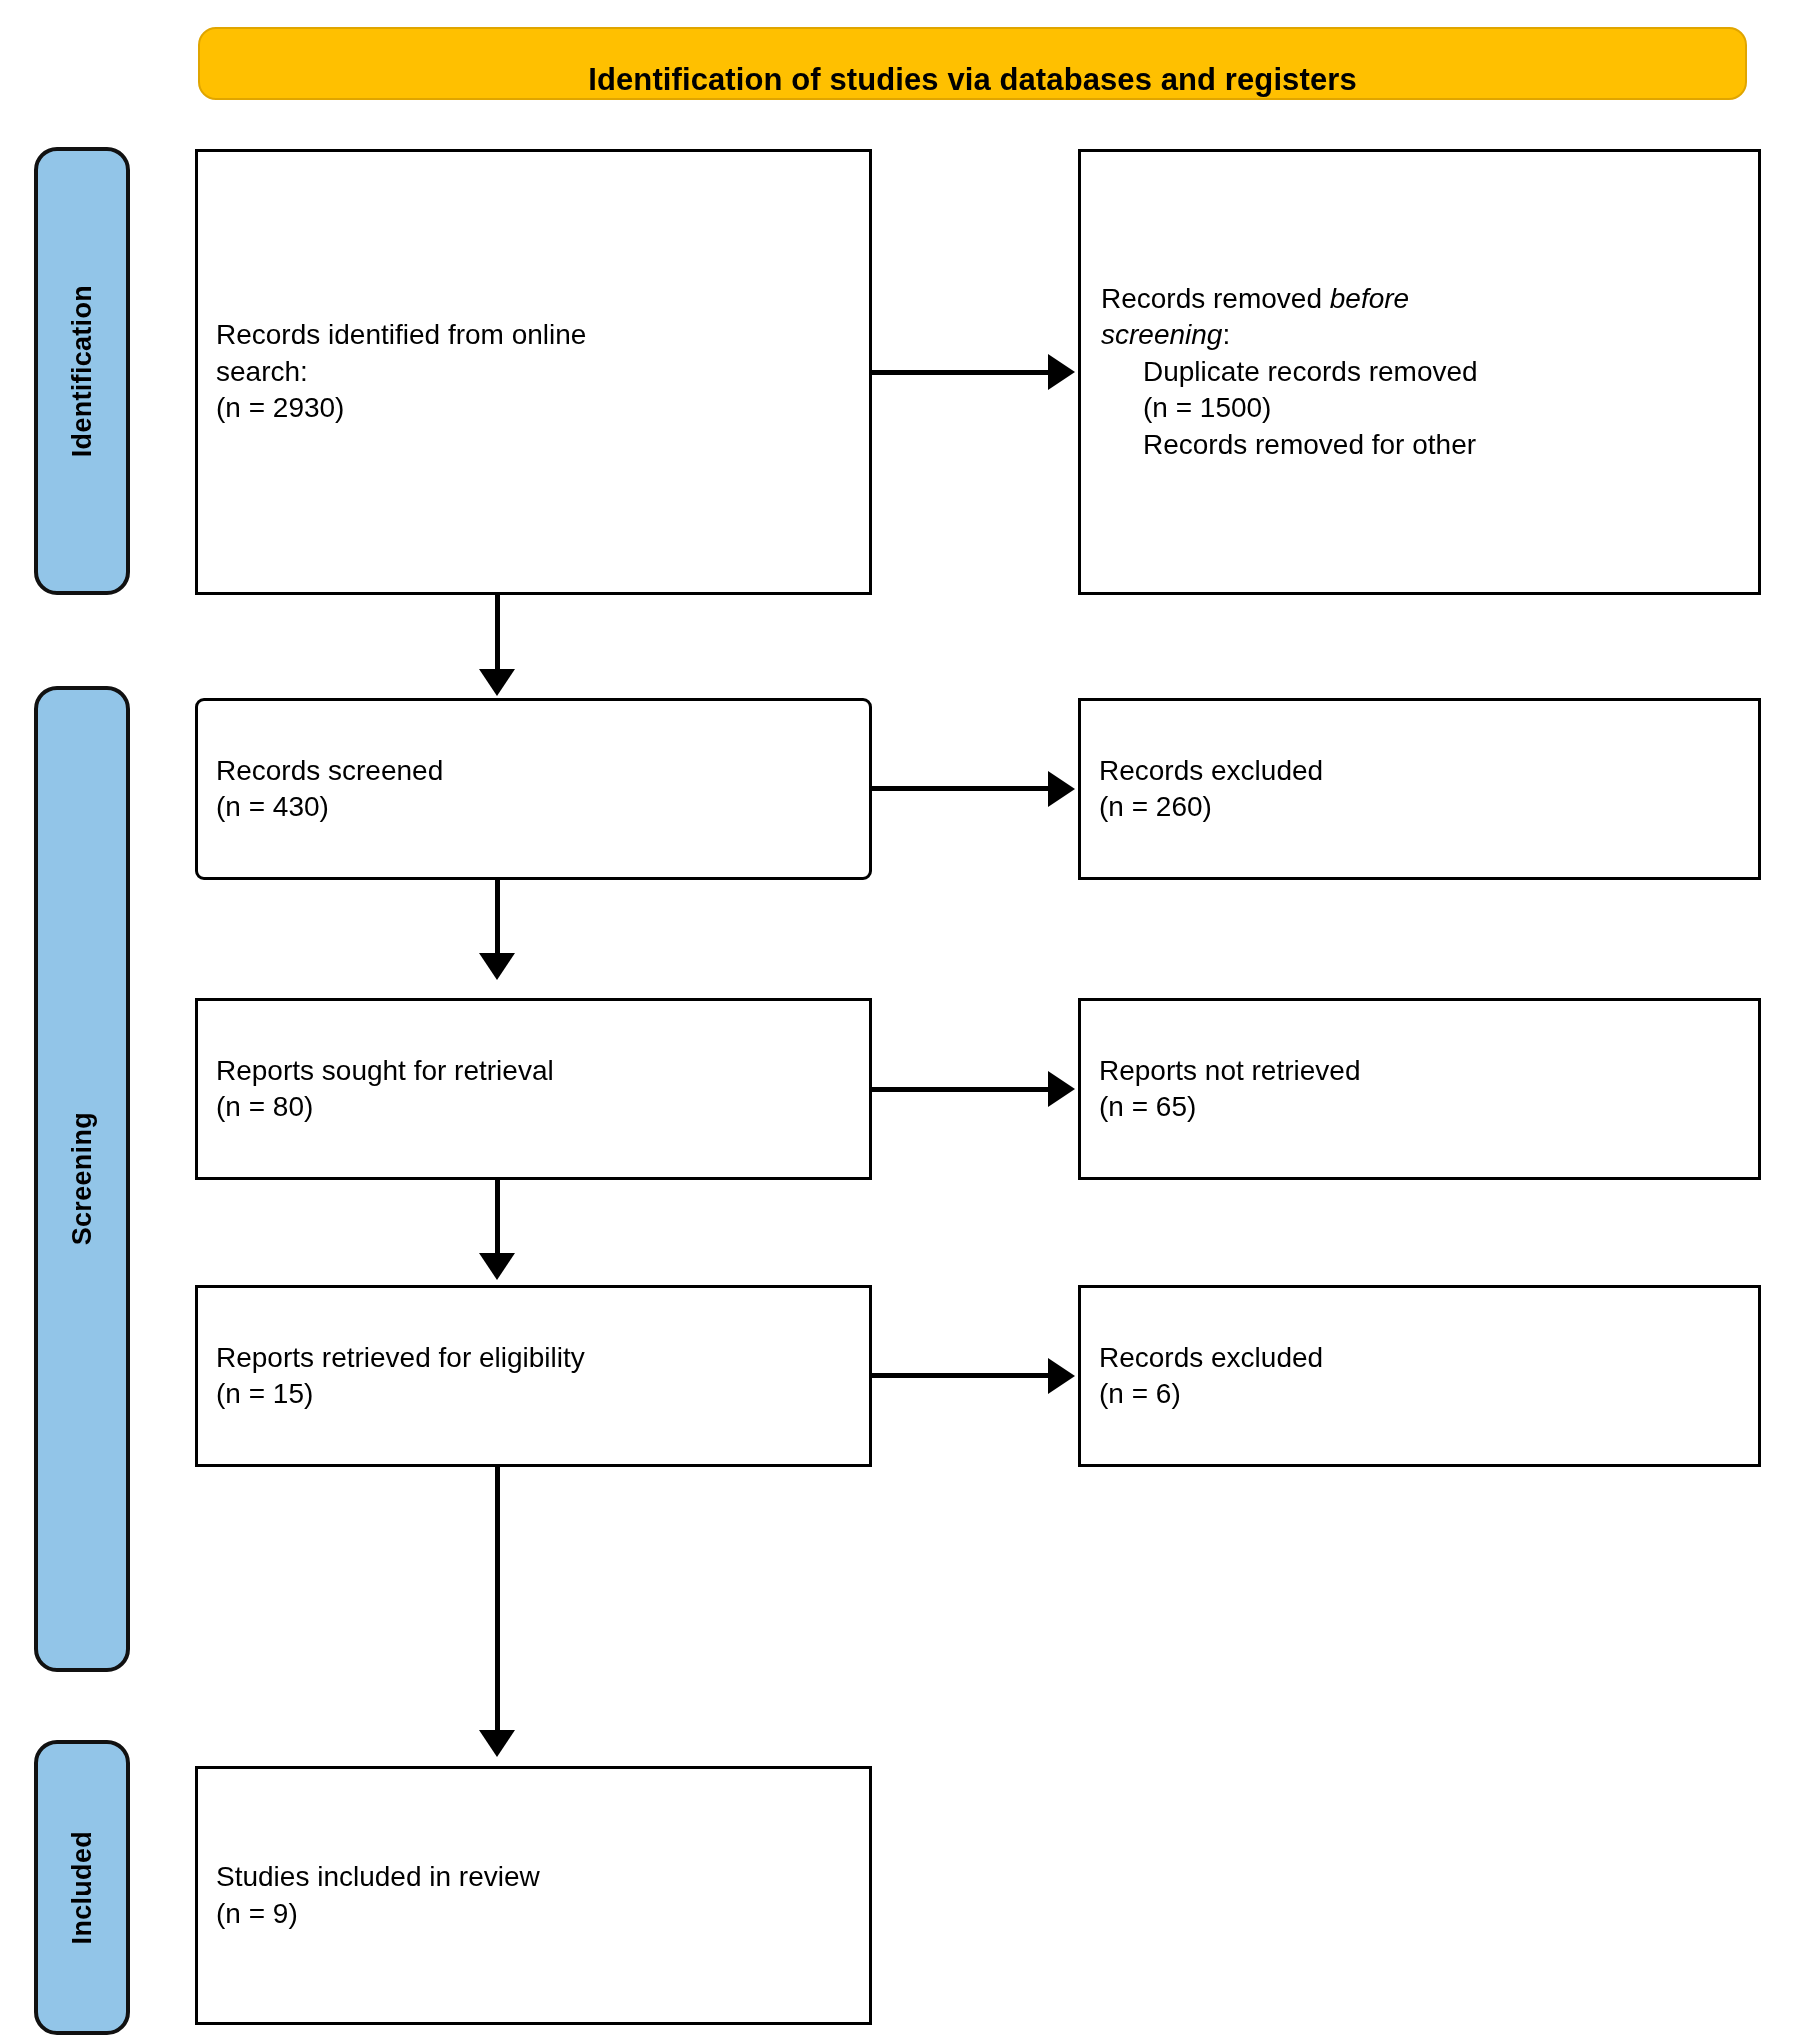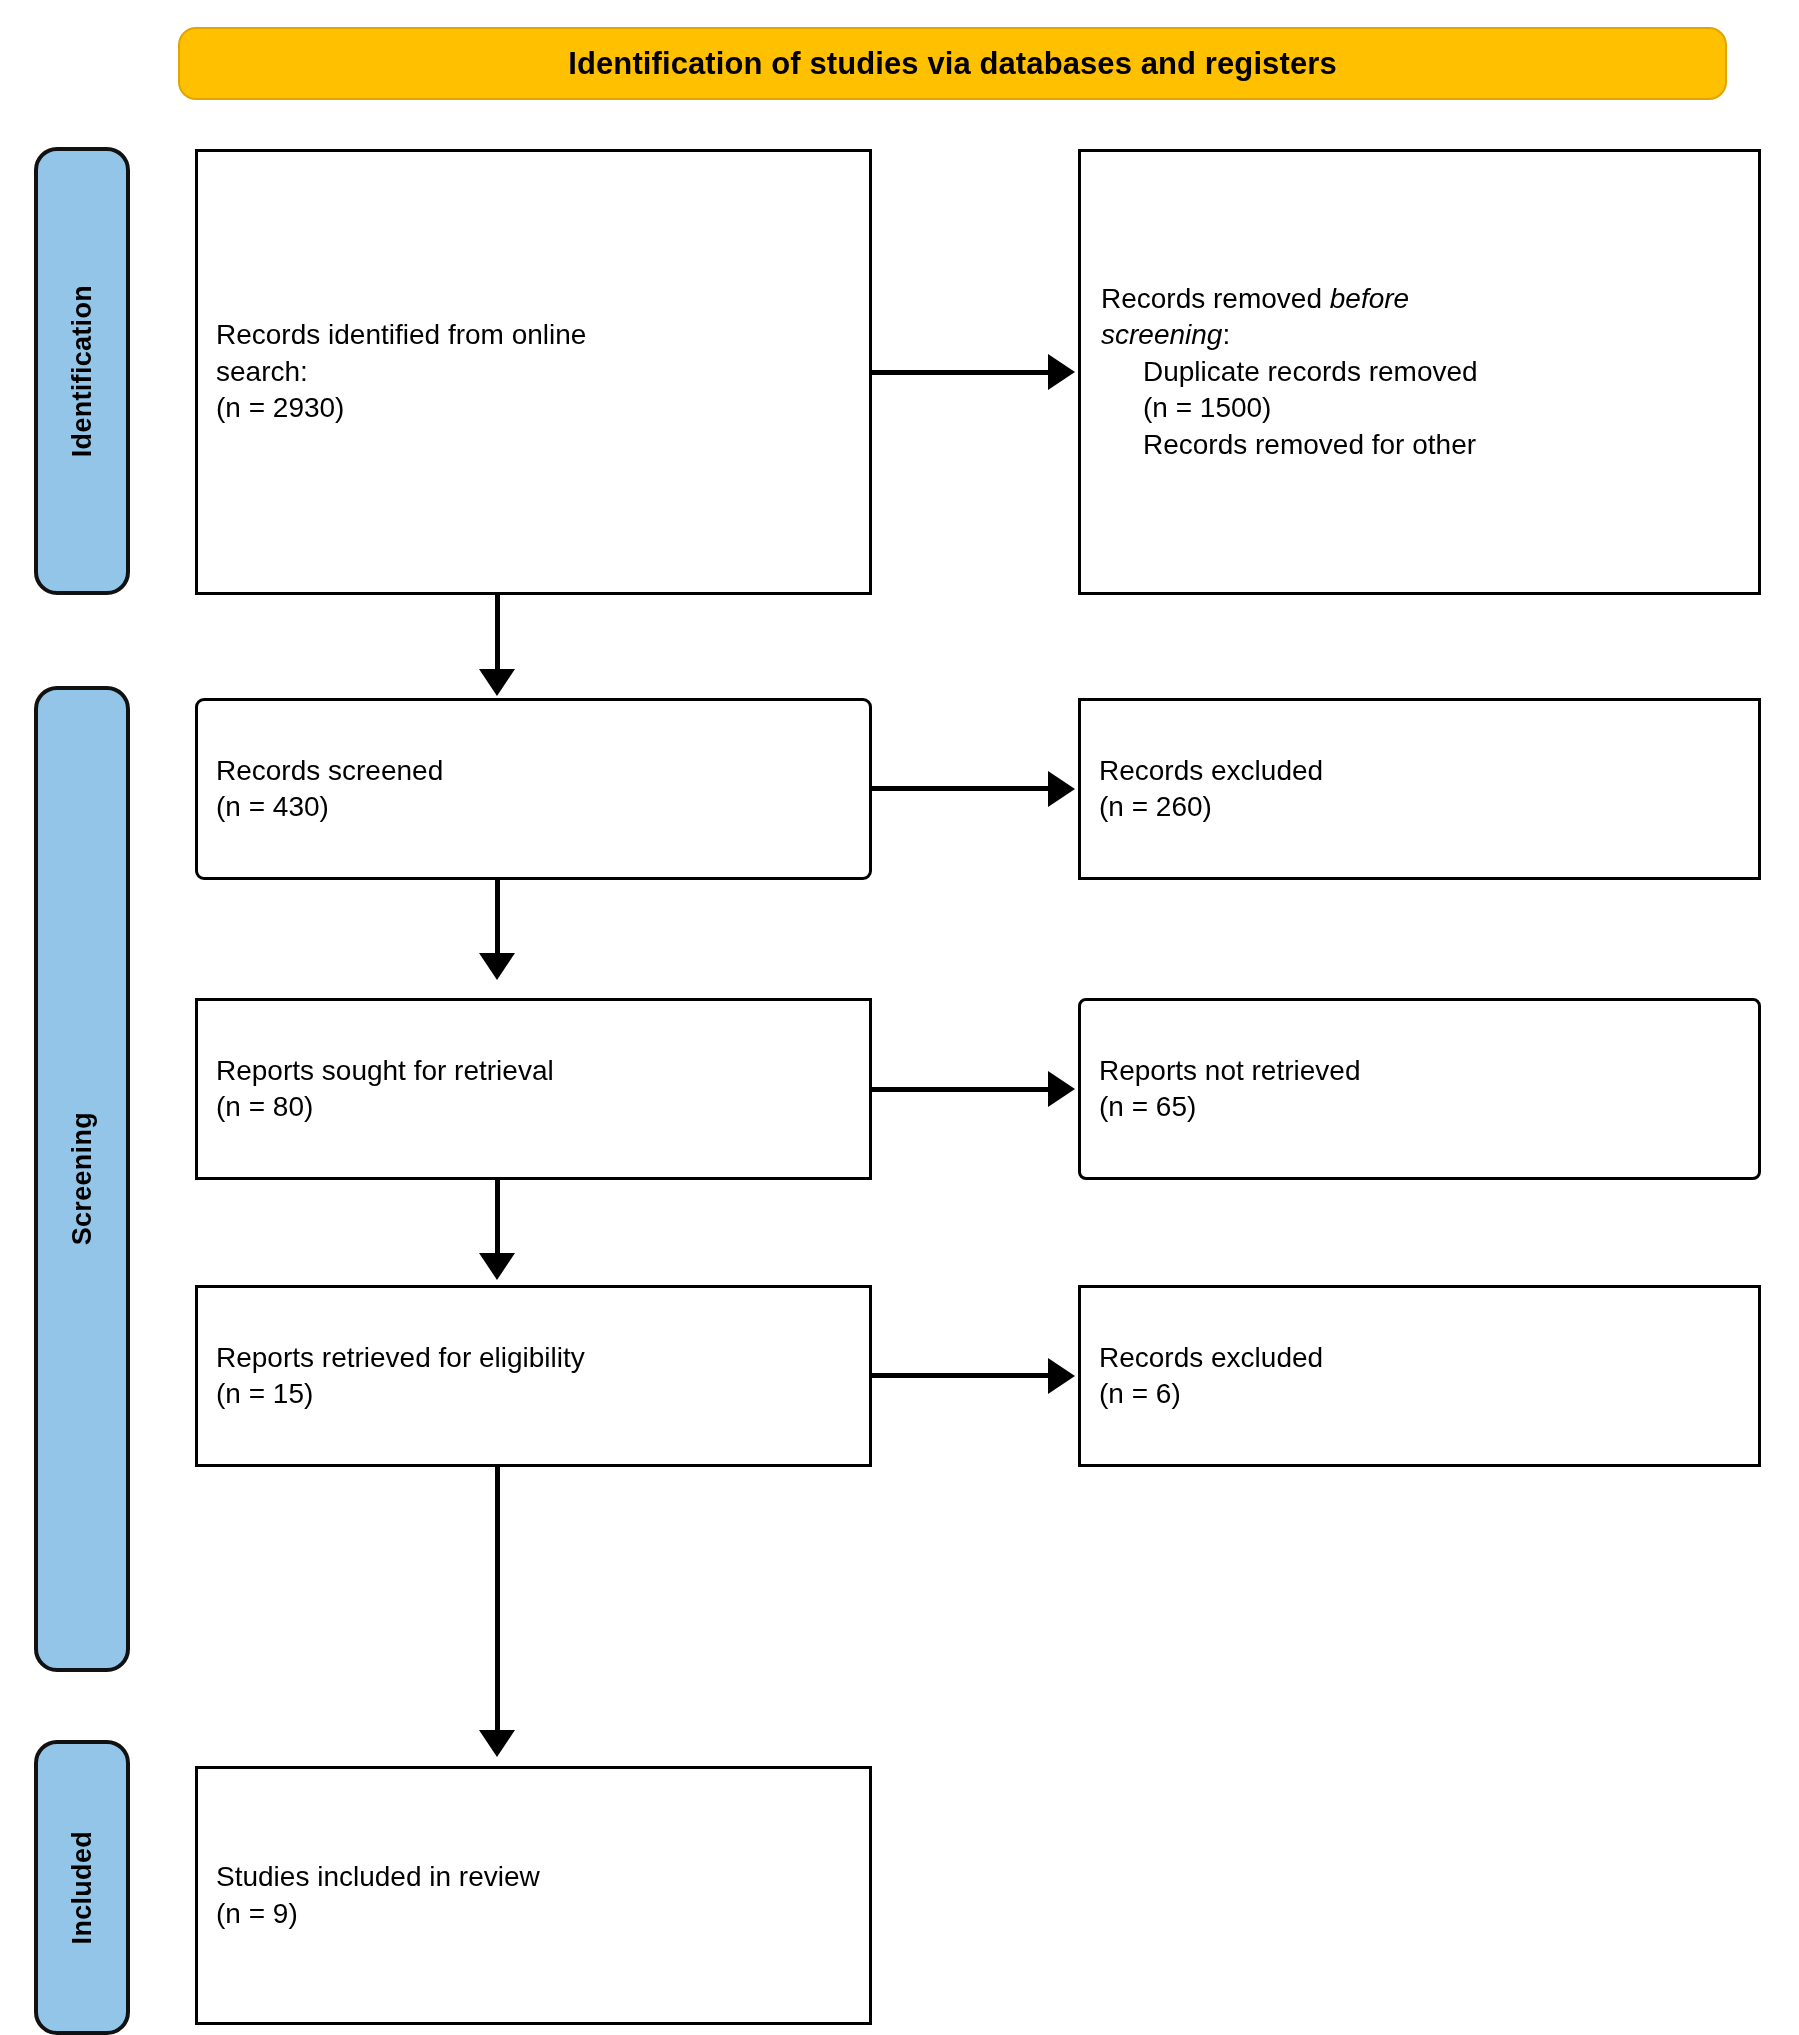--- a/index.html
+++ b/index.html
@@ -15,27 +15,27 @@
   #diagram {
     position: relative;
     width: 1800px;
     height: 2035px;
     background: #ffffff;
   }
 
   
   .header-banner {
     position: absolute;
-    left: 178px; top: 27px;
+    left: 198px; top: 27px;
     width: 1549px; height: 73px;
     background: #FFC000;
     border: 2px solid #E0A500;
     border-radius: 18px;
     display: flex;
-    align-items: center;
+    align-items: flex-end;
     justify-content: center;
   }
   .header-title {
     font-size: 31px;
     font-weight: 700;
     color: #000000;
     letter-spacing: 0.1px;
     white-space: nowrap;
   }
 
@@ -85,21 +85,21 @@
   
   .col-left  { left: 195px;  width: 677px; }
   
   .col-right { left: 1078px; width: 683px; }
 
   #box-identified     { top: 149px;  height: 446px; justify-content: center; }
   #box-removed-before { top: 149px;  height: 446px; padding-left: 20px; }
   #box-screened       { top: 698px; height: 182px; border-radius: 9px; }
   #box-excluded-1     { top: 698px; height: 182px; }
   #box-sought         { top: 998px; height: 182px; }
-  #box-not-retrieved  { top: 998px; height: 182px; border-radius: 8px; }
+  #box-not-retrieved  { top: 998px; height: 182px; }
   #box-assessed       { top: 1285px; height: 182px; }
   #box-excluded-2     { top: 1285px; height: 182px; }
   #box-included       { top: 1766px; height: 259px; }
 
   
   .v-line {
     position: absolute;
     left: 495px;
     width: 4.8px;
     background: #000000;

